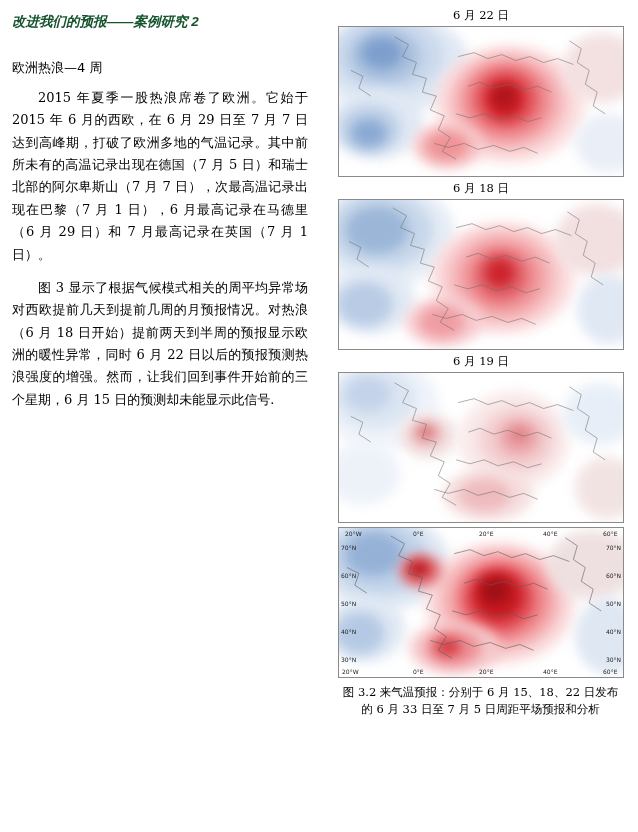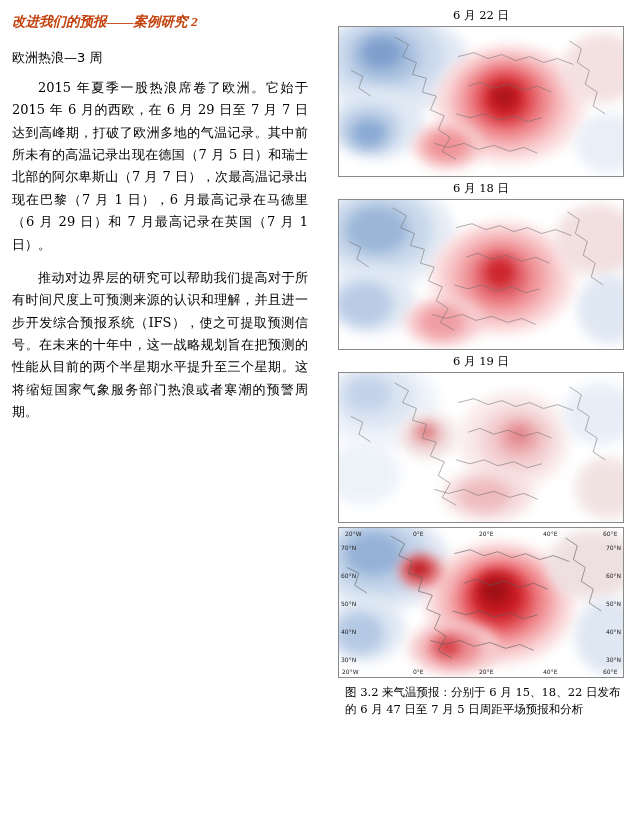--- a/index.html
+++ b/index.html
@@ -23,27 +23,27 @@
   .left-col {
     position: absolute;
     left: 0px;
     top: 0px;
     width: 330px;
     height: 832px;
     box-sizing: border-box;
     padding: 10px 14px 0 12px;
   }
   .chapter-title {
-    font-family: Liberation Serif, serif;
+    font-family: Liberation Sans, sans-serif;
     font-weight: bold;
     font-style: italic;
     font-size: 13.5px;
     letter-spacing: 0px;
-    margin: 3px 0 18px 0;
-    color: #c2410c;
+    margin: 3px 0 28px 0;
+    color: #14532d;
     white-space: nowrap;
   }
   .section-title {
     font-family: "DejaVu Sans", sans-serif;
     font-size: 13px;
     font-weight: normal;
     margin: 0 0 10px 0;
     color: #000;
   }
   .para {
@@ -110,36 +110,36 @@
   .axis-label {
     position: absolute;
     font-family: "DejaVu Sans", sans-serif;
     font-size: 6px;
     color: #222;
   }
   .caption {
     font-family: "DejaVu Serif", serif;
     font-size: 11.5px;
     line-height: 1.5;
-    text-align: left;
-    margin: 6px 2px 0 11px;
+    text-align: center;
+    margin: 6px 2px 0 1px;
     color: #000;
   }
   .caption .cap-line { display: block; }
 </style>
 </head>
 <body>
 
 <div class="page">
 
   <div class="left-col">
     <div class="chapter-title">改进我们的预报——案例研究 2</div>
-    <div class="section-title">欧洲热浪—3 周</div>
+    <div class="section-title">欧洲热浪—4 周</div>
     <p class="para">2015 年夏季一股热浪席卷了欧洲。它始于 2015 年 6 月的西欧，在 6 月 29 日至 7 月 7 日达到高峰期，打破了欧洲多地的气温记录。其中前所未有的高温记录出现在德国（7 月 5 日）和瑞士北部的阿尔卑斯山（7 月 7 日），次最高温记录出现在巴黎（7 月 1 日），6 月最高记录在马德里（6 月 29 日）和 7 月最高记录在英国（7 月 1 日）。</p>
-    <p class="para">推动对边界层的研究可以帮助我们提高对于所有时间尺度上可预测来源的认识和理解，并且进一步开发综合预报系统（IFS），使之可提取预测信号。在未来的十年中，这一战略规划旨在把预测的性能从目前的两个半星期水平提升至三个星期。这将缩短国家气象服务部门热浪或者寒潮的预警周期。</p>
+    <p class="para">图 3 显示了根据气候模式相关的周平均异常场对西欧提前几天到提前几周的月预报情况。对热浪（6 月 18 日开始）提前两天到半周的预报显示欧洲的暖性异常，同时 6 月 22 日以后的预报预测热浪强度的增强。然而，让我们回到事件开始前的三个星期，6 月 15 日的预测却未能显示此信号.</p>
   </div>
 
   <div class="right-col">
 
     <div class="fig-block">
       <div class="fig-label">6 月 22 日</div>
       <div class="map">
         <div class="map-inner">
 
           <div class="blob soft" style="left:-20px; top:-14px; width:150px; height:100px; background:#dee7f3;"></div>
@@ -307,17 +307,17 @@
           <div class="axis-label" style="right:2px; top:44px;">60°N</div>
           <div class="axis-label" style="right:2px; top:72px;">50°N</div>
           <div class="axis-label" style="right:2px; top:100px;">40°N</div>
           <div class="axis-label" style="right:2px; top:128px;">30°N</div>
         </div>
       </div>
     </div>
 
     <div class="caption">
       <span class="cap-line">图 3.2 来气温预报：分别于 6 月 15、18、22 日发布</span>
-      <span class="cap-line">的 6 月 47 日至 7 月 5 日周距平场预报和分析</span>
+      <span class="cap-line">的 6 月 33 日至 7 月 5 日周距平场预报和分析</span>
     </div>
 
   </div>
 </div>
 
 </body></html>

